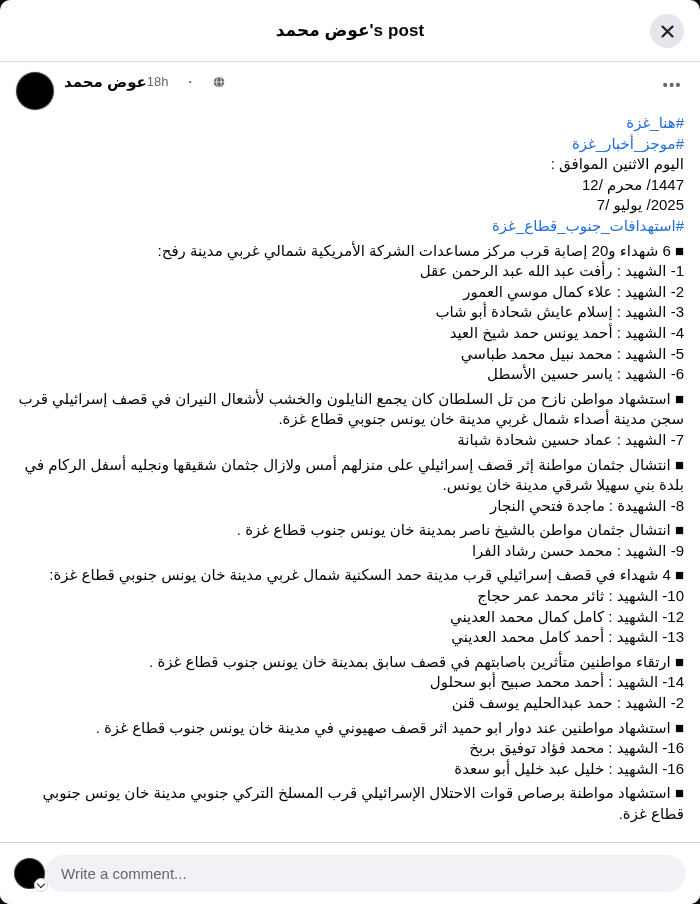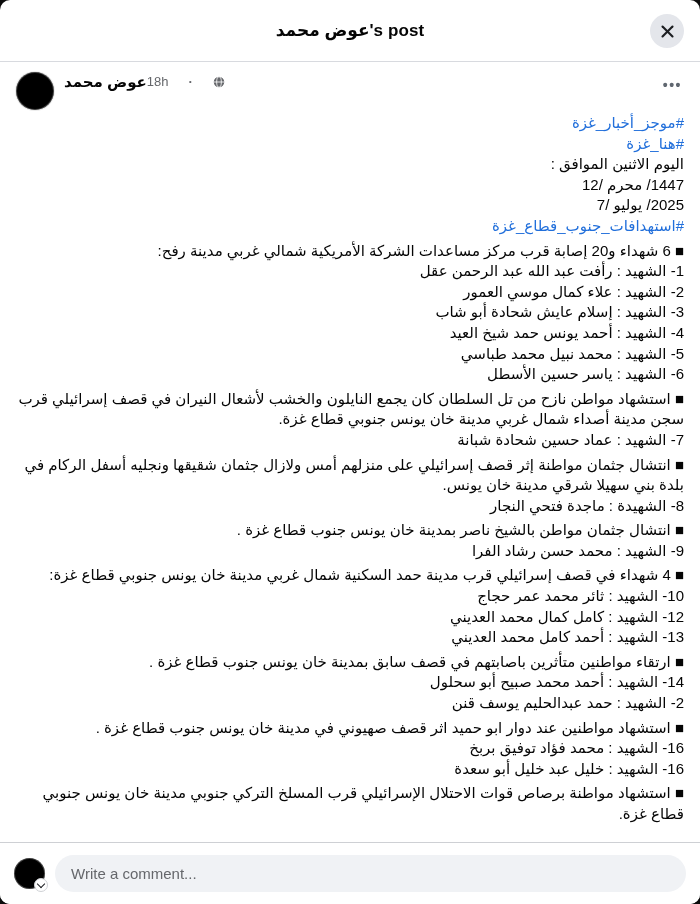--- a/index.html
+++ b/index.html
@@ -47,21 +47,21 @@
   .post-body{
     direction:rtl;text-align:right;padding:3px 16px 0;height:726px;overflow:hidden;
     font-size:15px;color:#050505;
   }
   .body-block{margin:0 0 4px 0;}
   .body-line{line-height:20.6px;white-space:normal;}
   .hashtag{color:var(--hashtag,#216FDB);cursor:pointer;}
   
   .comment-bar{
     position:absolute;left:0;right:0;bottom:0;height:62px;background:#fff;
-    border-top:1px solid #CED0D4;display:flex;align-items:center;gap:10px;padding:0 14px;
+    border-top:1px solid #CED0D4;display:flex;align-items:center;padding:0 14px;
     box-sizing:border-box;
   }
   .comment-avatar{
     position:relative;width:31px;height:31px;border-radius:50%;background:#000;flex-shrink:0;
     box-shadow:inset 0 0 0 1px rgba(255,255,255,.25);cursor:pointer;
   }
   .identity-badge{
     position:absolute;right:-3px;bottom:-3px;width:14px;height:14px;border-radius:50%;
     background:#fff;border:1px solid #cfd1d5;box-sizing:border-box;
     display:flex;align-items:center;justify-content:center;
@@ -110,22 +110,22 @@
         </span>
       </div>
     </div>
     <button class="more-btn" aria-label="More options">
       <span>•••</span>
     </button>
   </div>
 
   <div class="post-body">
       <div class="body-block">
+        <div class="body-line hashtag">#هنا_غزة</div>
         <div class="body-line hashtag">#موجز_أخبار_غزة</div>
-        <div class="body-line hashtag">#هنا_غزة</div>
         <div class="body-line">اليوم الاثنين الموافق :</div>
         <div class="body-line">1447/ محرم /12</div>
         <div class="body-line">2025/ يوليو /7</div>
         <div class="body-line hashtag">#استهدافات_جنوب_قطاع_غزة</div>
       </div>
       <div class="body-block">
         <div class="body-line">■ 6 شهداء و20 إصابة قرب مركز مساعدات الشركة الأمريكية شمالي غربي مدينة رفح:</div>
         <div class="body-line">1- الشهيد : رأفت عبد الله عبد الرحمن عقل</div>
         <div class="body-line">2- الشهيد : علاء كمال موسي العمور</div>
         <div class="body-line">3- الشهيد : إسلام عايش شحادة أبو شاب</div>

